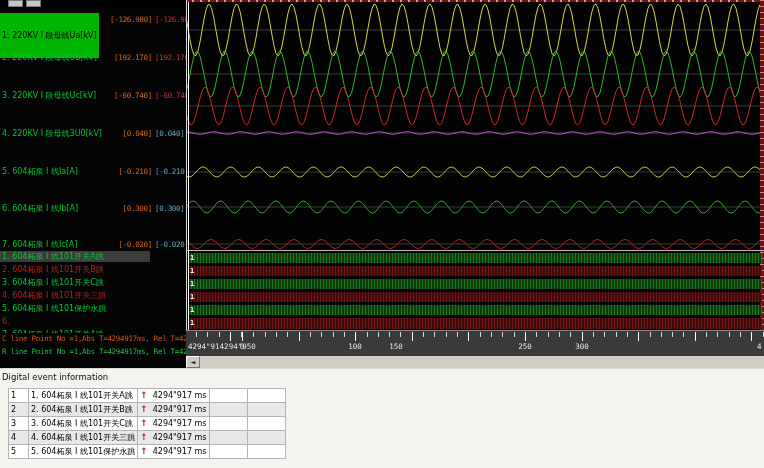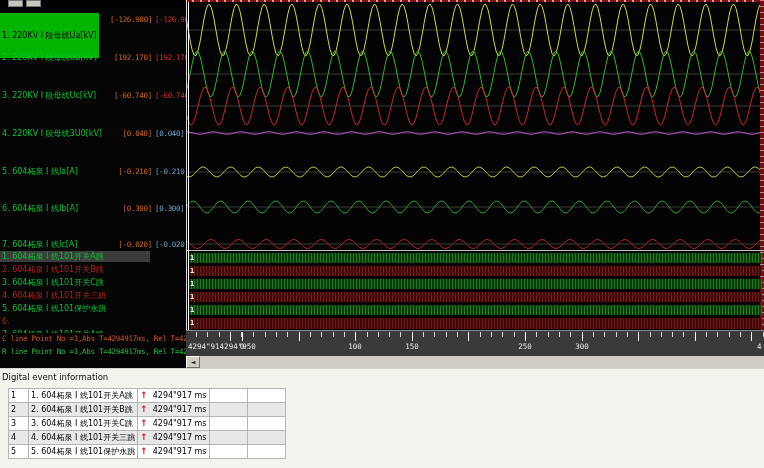--- a/index.html
+++ b/index.html
@@ -161,21 +161,21 @@
     <div class="sline r" style="top:338px;">R line  Point No =1,Abs T=4294917ms,  Rel T=42949</div>
   </div>
 
   <div class="axis">
     <div class="ticks"></div>
     <div class="bigticks"></div>
     <span class="tl ovl">4294"914294"950</span>
     <span class="tl" style="left:56px;">0</span>
     <span class="tl" style="left:113px;margin-top:24px;">50</span>
     <span class="tl" style="left:169px;">100</span>
-    <span class="tl" style="left:226px;">150</span>
+    <span class="tl" style="left:210px;">150</span>
     <span class="tl" style="left:283px;margin-top:48px;">200</span>
     <span class="tl" style="left:339px;">250</span>
     <span class="tl" style="left:396px;">300</span>
     <span class="tl" style="left:436px;margin-top:24px;">350</span>
     <span class="tl clip" style="left:571px;">4</span>
   </div>
 
   <div class="hscroll">
     <div class="btn">◄</div>
   </div>

